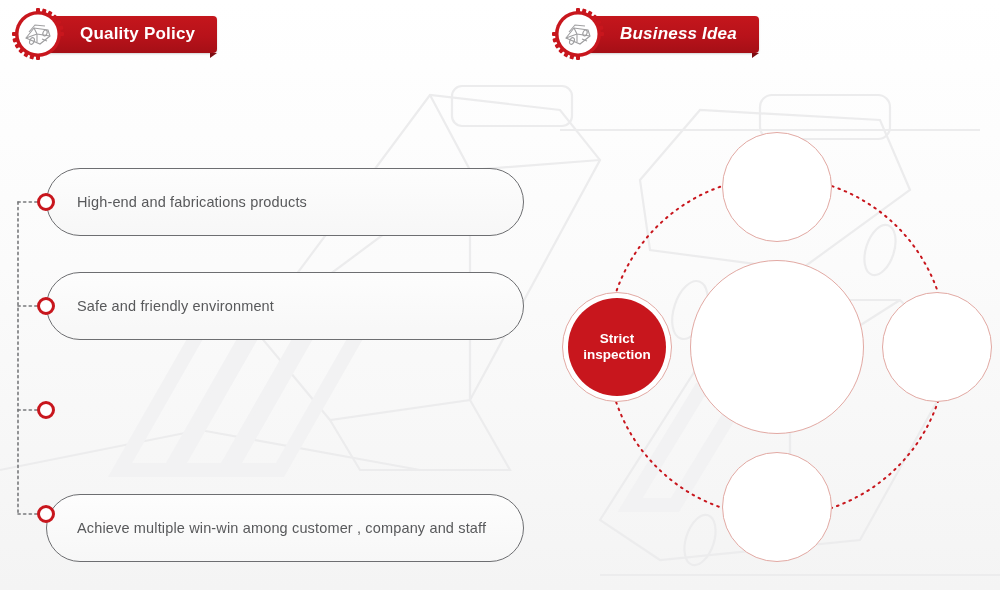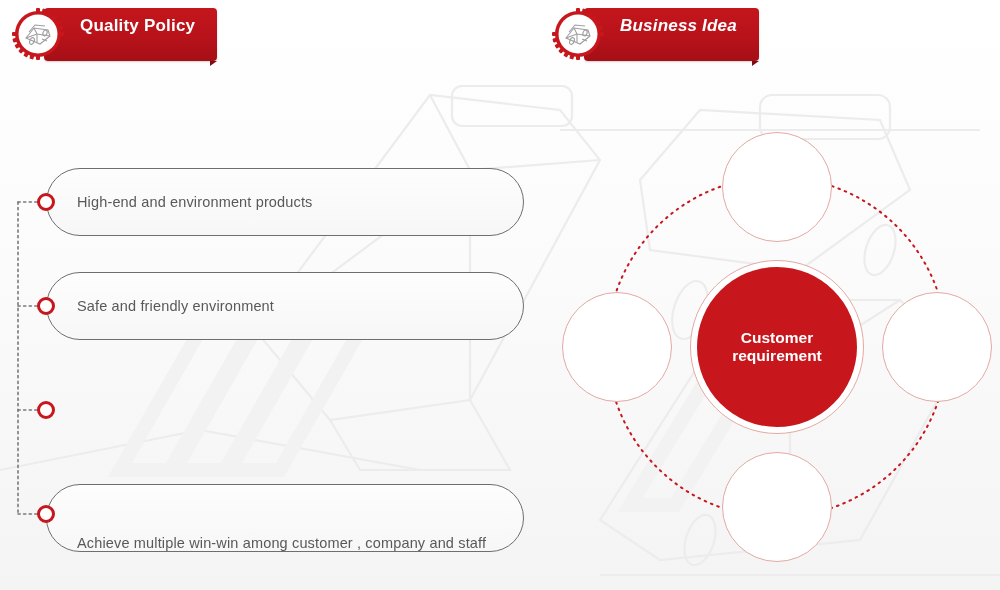--- a/index.html
+++ b/index.html
@@ -46,21 +46,21 @@
     height: 52px;
     flex: 0 0 52px;
     z-index: 3;
   }
   .gear-badge svg { display: block; }
 
   .header-bar {
     position: relative;
     margin-left: -20px;
     height: 37px;
-    padding: 0 22px 16px 36px;
+    padding: 0 22px 0 36px;
     display: flex;
     align-items: center;
     background: linear-gradient(180deg, #c4161c 0%, #b8121a 55%, #a50f16 100%);
     border-radius: 4px 4px 4px 4px;
     box-shadow: 0 1px 2px rgba(0,0,0,0.18);
     z-index: 2;
   }
   .header-bar::after {
     
     content: "";
@@ -297,49 +297,49 @@
         <path d="M18 52 L18 364"></path>
         <path d="M18 52 L46 52"></path>
         <path d="M18 156 L46 156"></path>
         <path d="M18 260 L46 260"></path>
         <path d="M18 364 L46 364"></path>
       </g>
     </svg>
 
     <div class="policy-marker" style="top:43px;"></div>
     <div class="policy-item" style="top:18px;">
-      <span class="policy-text">High-end and environment products</span>
+      <span class="policy-text">High-end and fabrications products</span>
     </div>
 
     <div class="policy-marker" style="top:147px;"></div>
     <div class="policy-item" style="top:122px;">
       <span class="policy-text">Safe and friendly environment</span>
     </div>
 
     <div class="policy-marker" style="top:251px;"></div>
 
     <div class="policy-marker" style="top:355px;"></div>
-    <div class="policy-item" style="top:334px;align-items:flex-end;">
+    <div class="policy-item" style="top:344px;">
       <span class="policy-text">Achieve multiple win-win among customer , company and staff</span>
     </div>
   </div>
 
   <div id="idea-diagram">
 
     <svg id="orbit-svg" width="460" height="480" aria-hidden="true">
       <circle cx="237" cy="237" r="170" fill="none" stroke="#c8161d" stroke-width="2" stroke-dasharray="1.6 5.2" stroke-linecap="round"></circle>
     </svg>
 
     <div class="node-ring node-center-ring" style="left:150px; top:150px;"></div>
-    <div class="node node-center" style="left:157px; top:157px;">
-      <span>Customer requirement</span>
-    </div>
 
     <div class="node-ring node-sat-ring" style="left:182px; top:22px;"></div>
 
     <div class="node-ring node-sat-ring" style="left:342px; top:182px;"></div>
 
     <div class="node-ring node-sat-ring" style="left:182px; top:342px;"></div>
 
     <div class="node-ring node-sat-ring" style="left:22px; top:182px;"></div>
+    <div class="node node-sat" style="left:28px; top:188px;">
+      <span>Strict inspection</span>
+    </div>
   </div>
 
 </div>
 
 </body></html>

